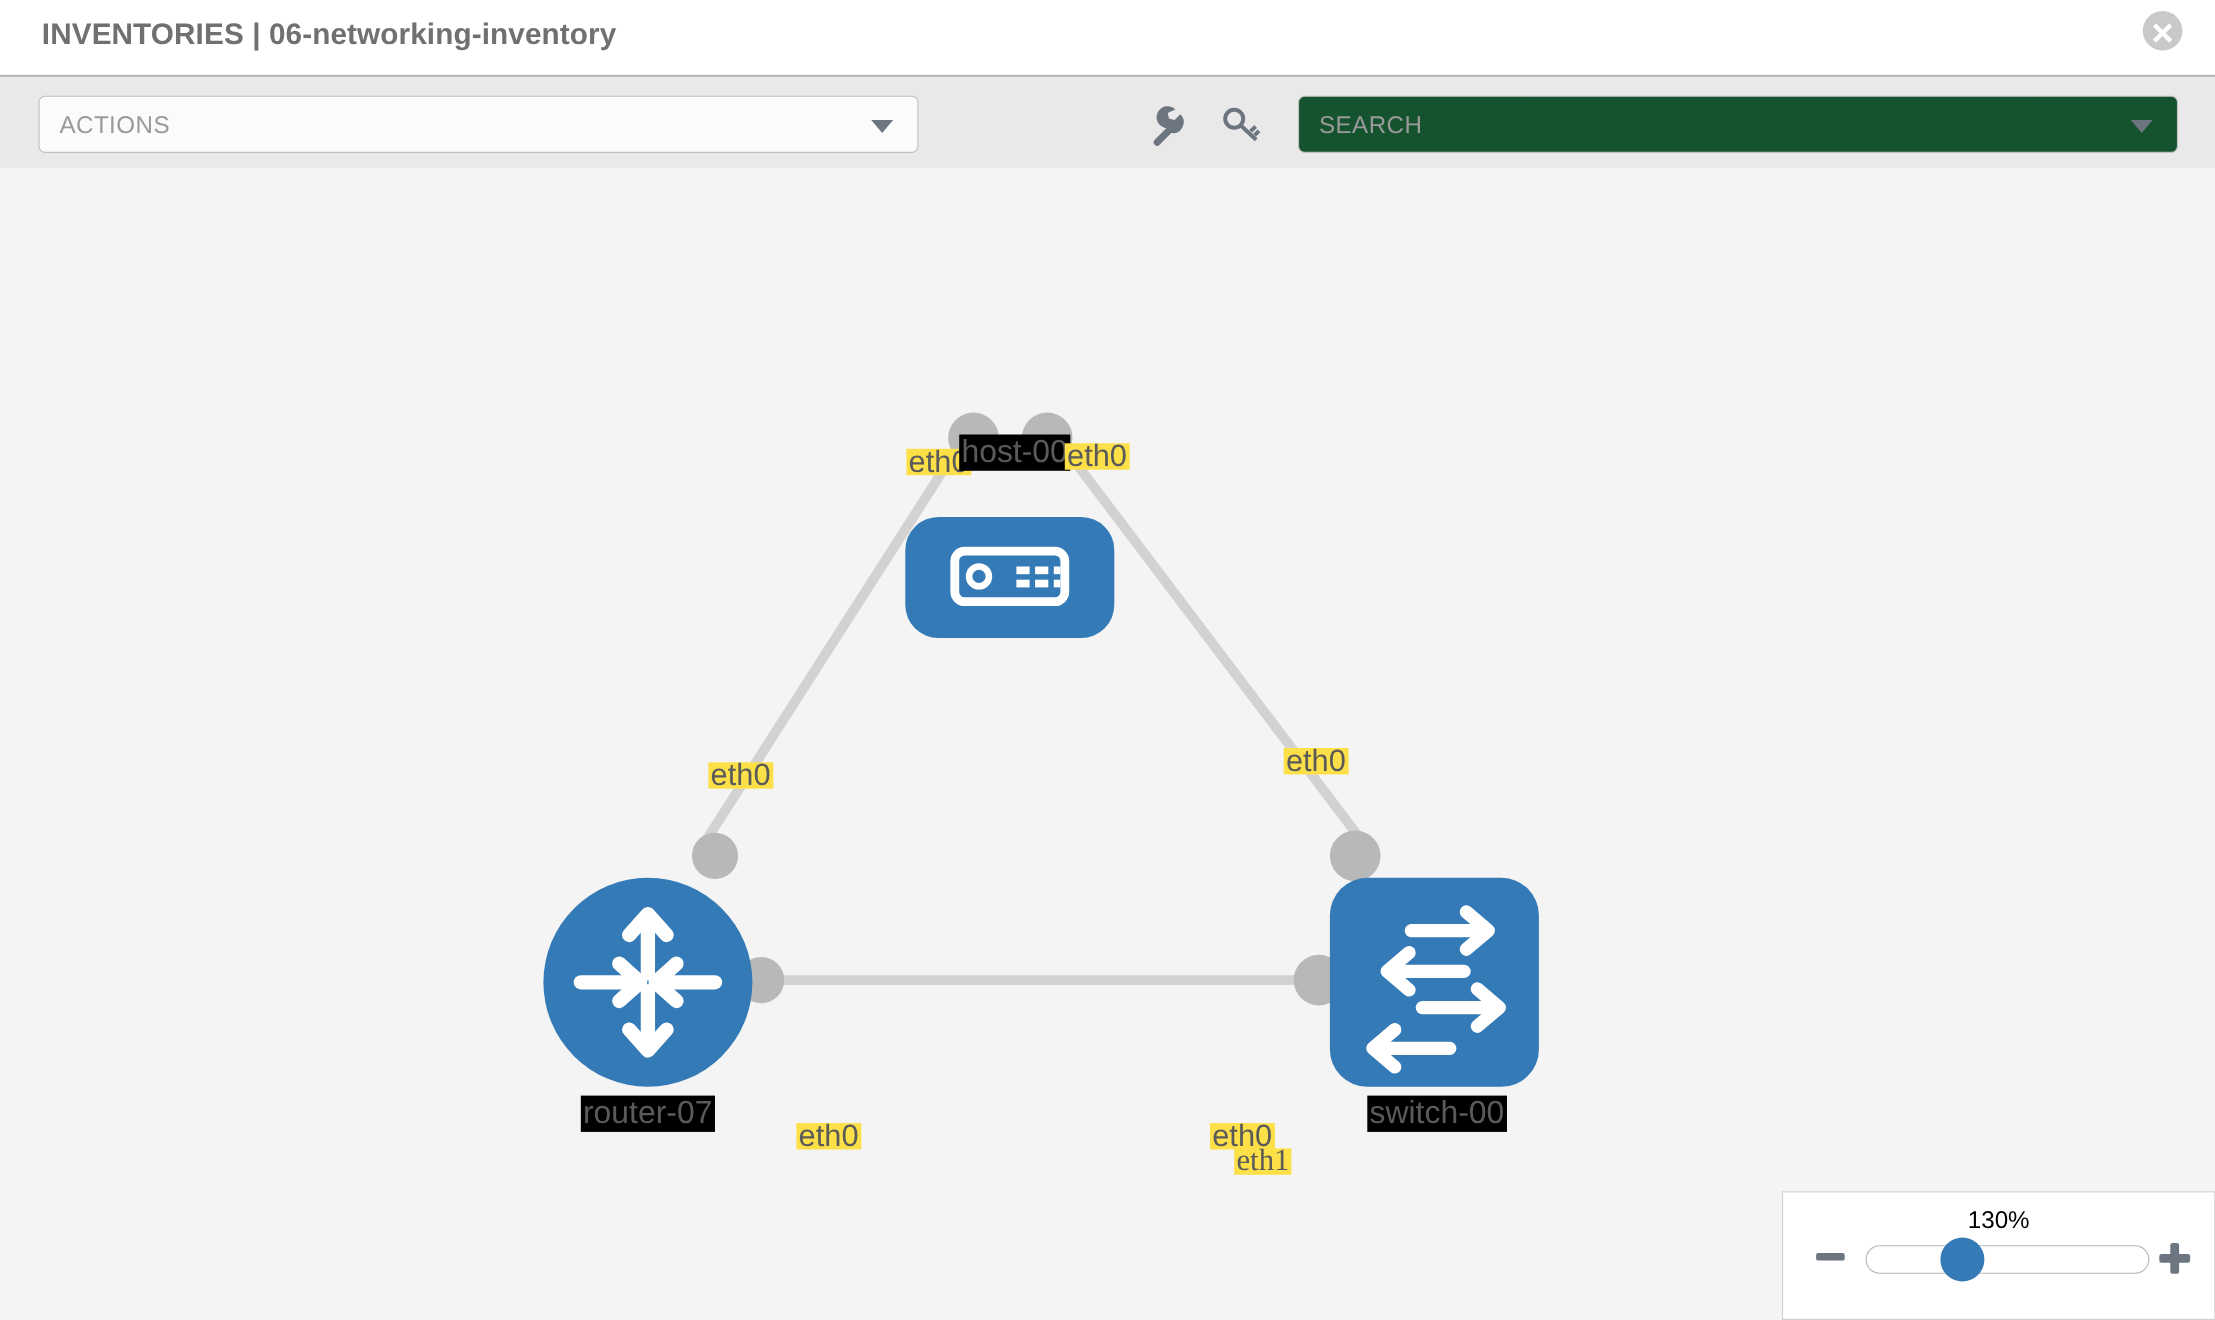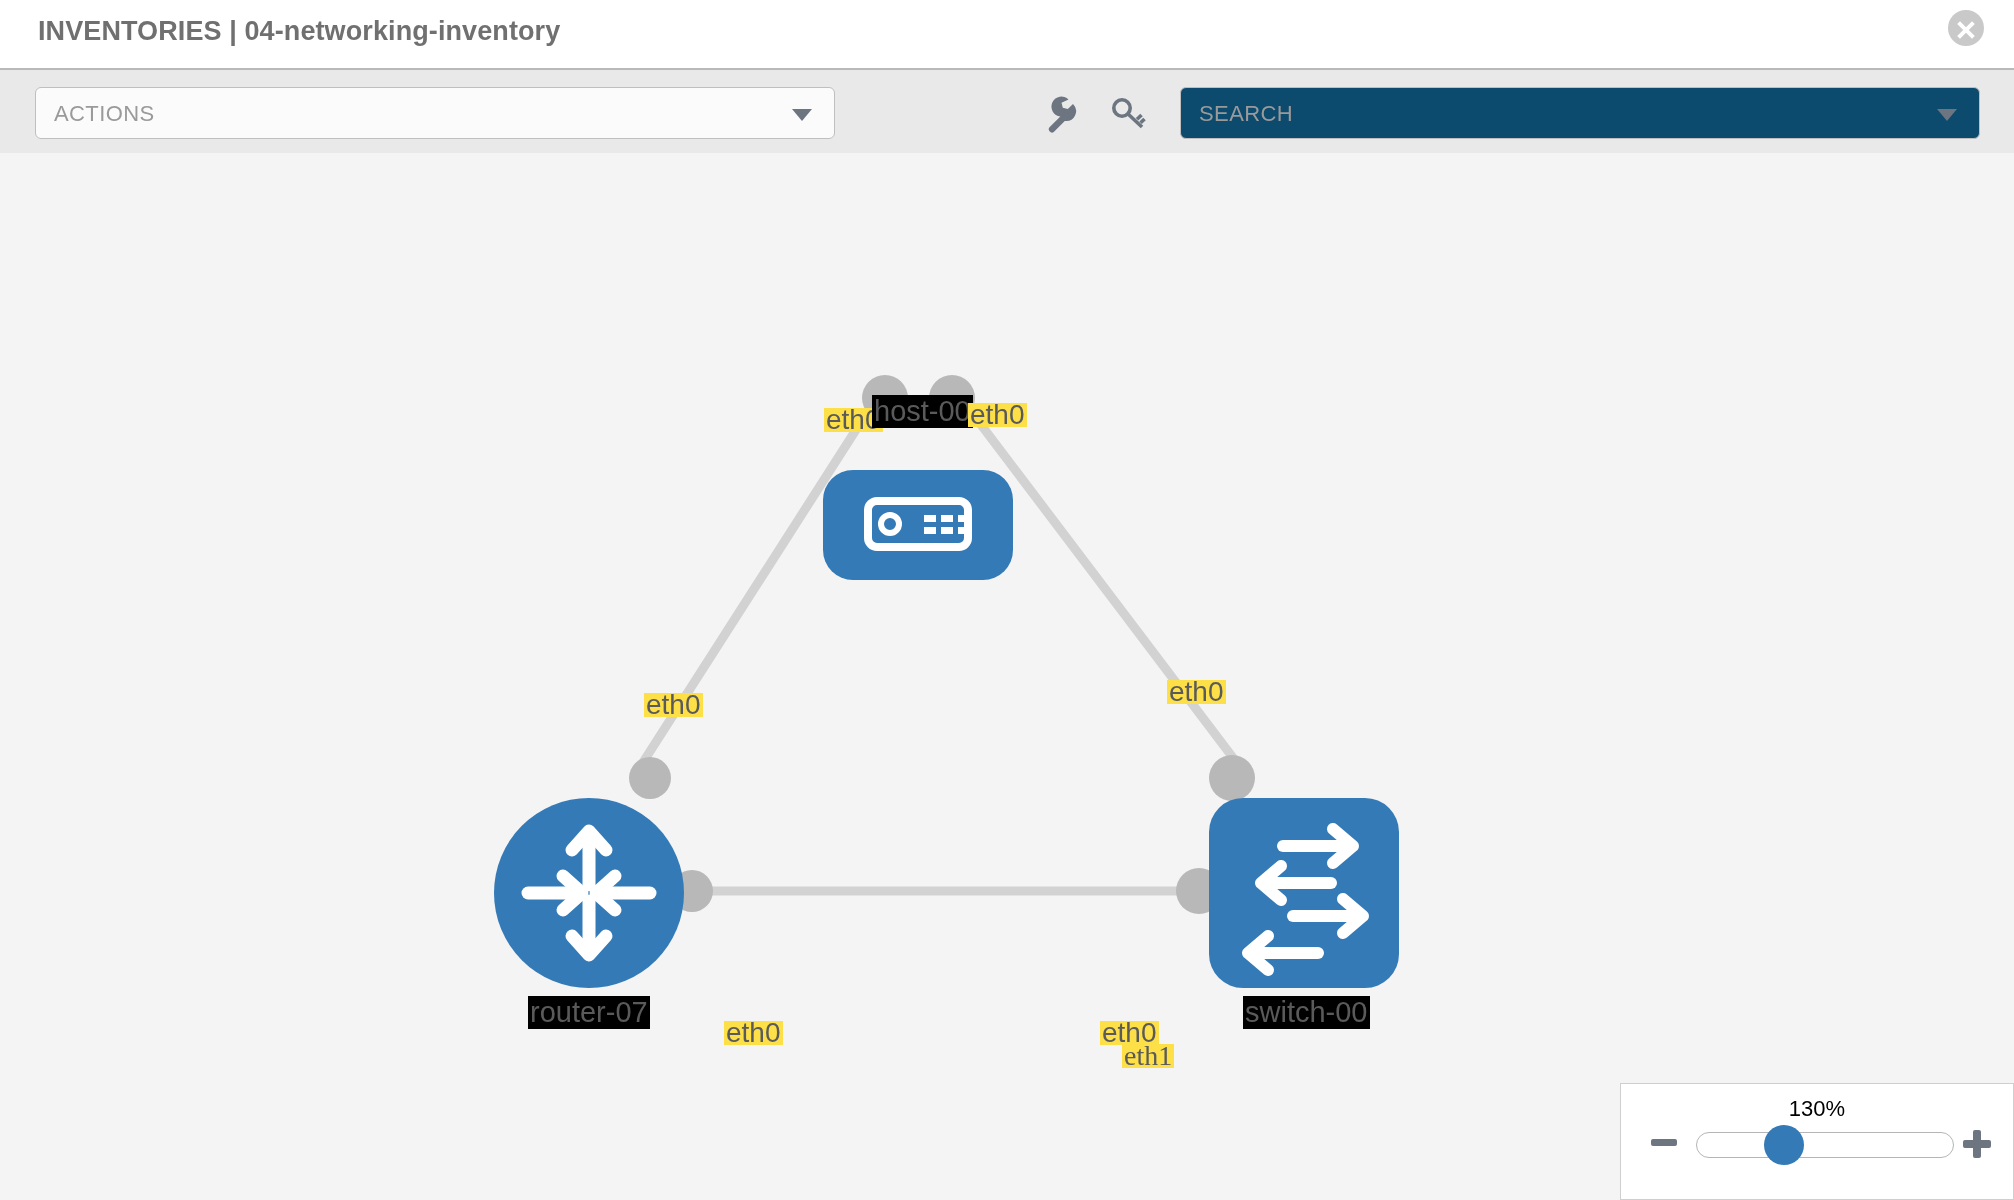--- a/index.html
+++ b/index.html
@@ -86,21 +86,21 @@
     cursor: pointer;
     color: #6c7580;
   }
   .tool-icon.wrench { left: 1038px; }
   .tool-icon.key { left: 1107px; }
 
   .search-box {
     position: absolute;
     left: 1180px; top: 17px;
     width: 800px; height: 52px;
-    background: #0c4a6e;
+    background: #14532d;
     border: 1px solid #bfbfbf;
     border-radius: 6px;
     cursor: text;
   }
   .search-box .label {
     position: absolute;
     left: 18px; top: 13px;
     font-size: 22px;
     color: #9a9a9a;
     letter-spacing: 0.4px;
@@ -177,21 +177,21 @@
     background: #337ab7;
     cursor: pointer;
   }
 </style>
 </head>
 <body>
 
 <div id="app">
 
   <div class="header">
-    <div class="header-title">INVENTORIES | 04-networking-inventory</div>
+    <div class="header-title">INVENTORIES | 06-networking-inventory</div>
     <div class="close-btn">
       <svg width="36" height="36" viewBox="0 0 36 36" aria-hidden="true">
         <path d="M12 11.2 L18 17.2 L24 11.2 L26.8 14 L20.8 20 L26.8 26 L24 28.8 L18 22.8 L12 28.8 L9.2 26 L15.2 20 L9.2 14 Z" fill="#ffffff"></path>
       </svg>
     </div>
   </div>
 
   <div class="toolbar">
 
     <div class="actions-select">

